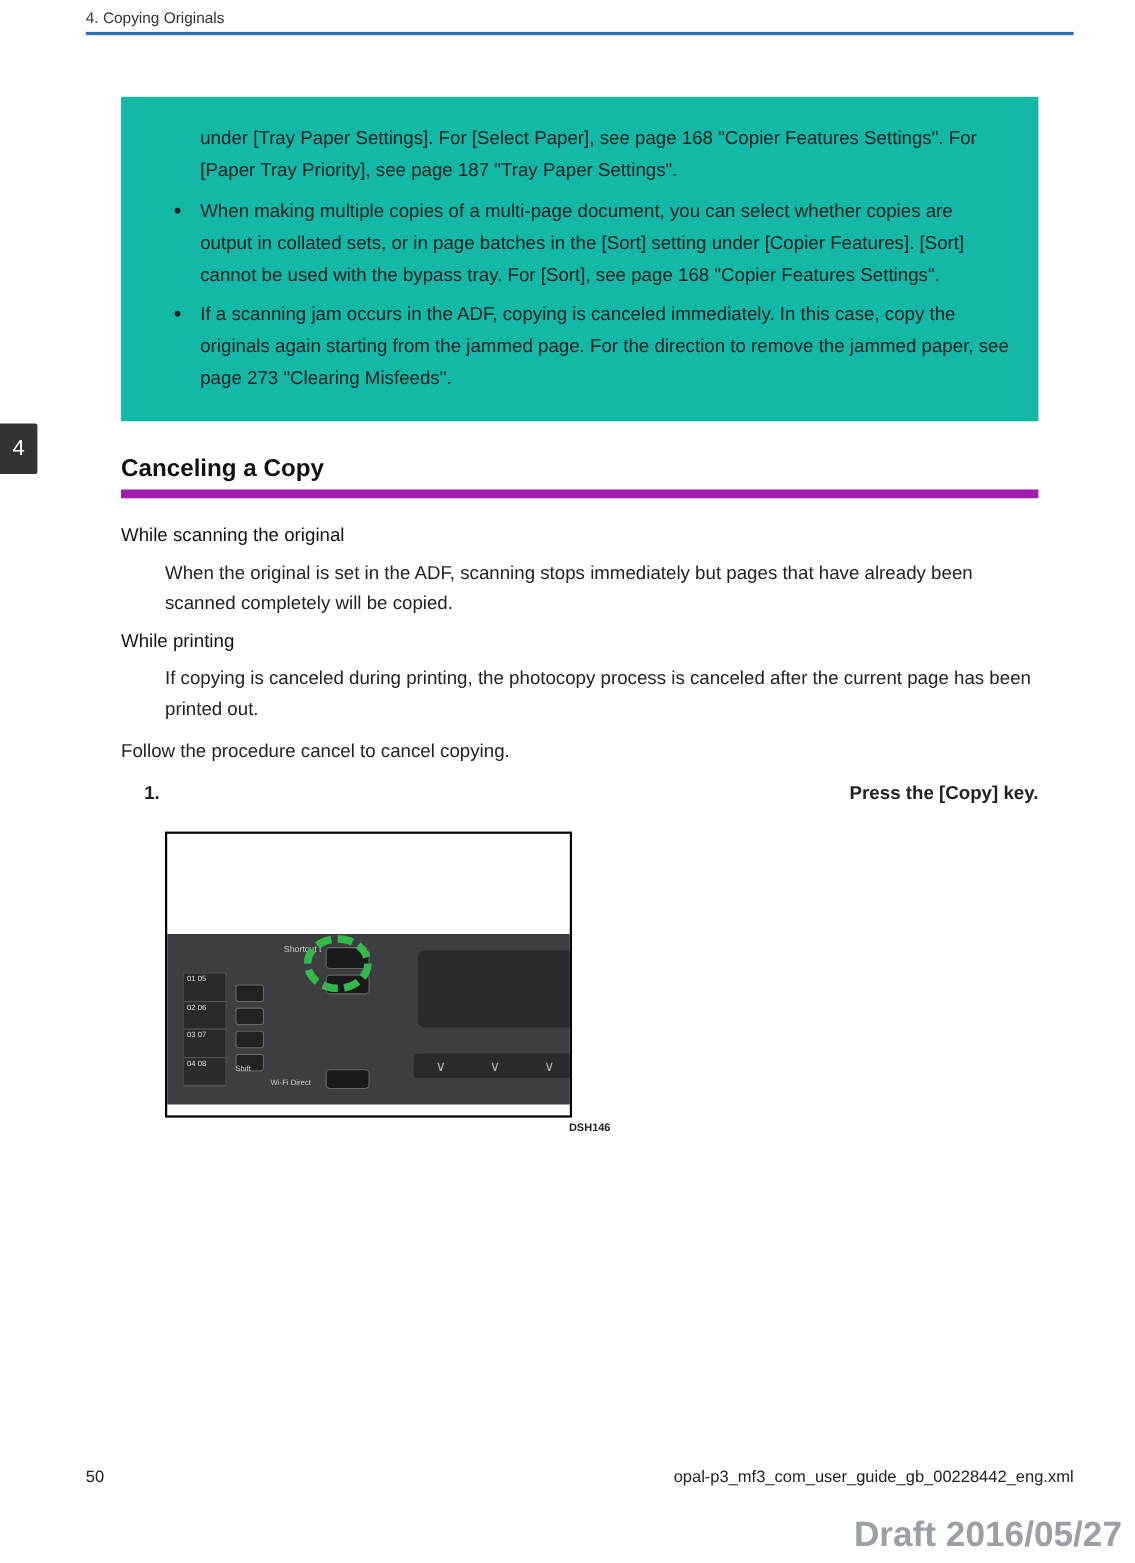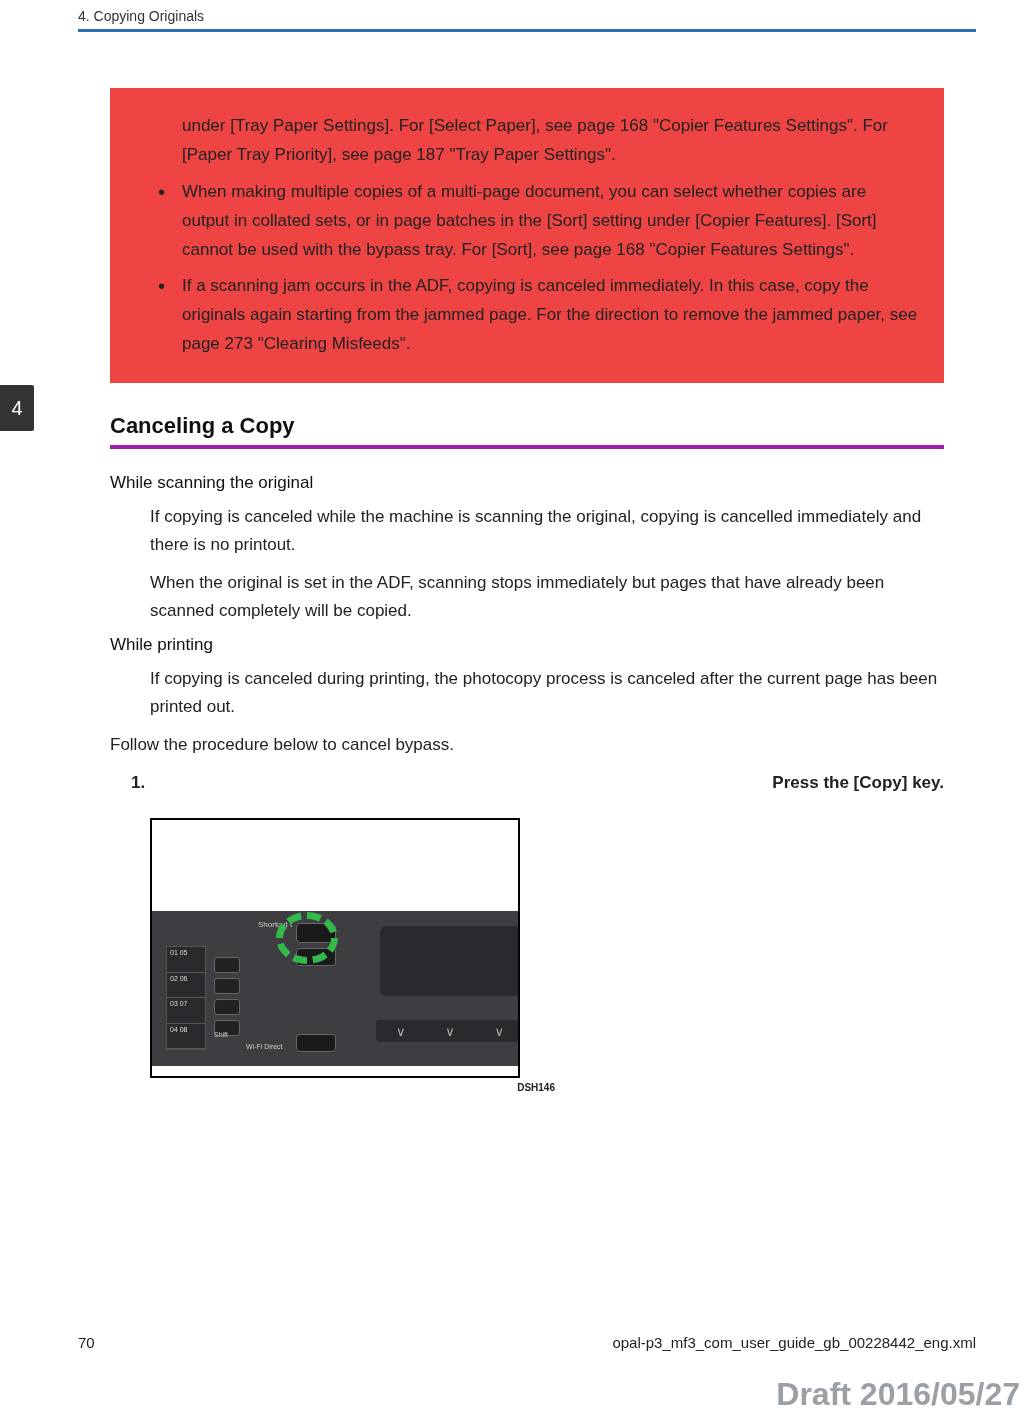--- a/index.html
+++ b/index.html
@@ -33,21 +33,21 @@
       display: flex;
       align-items: center;
       justify-content: center;
       border-top-right-radius: 2px;
       border-bottom-right-radius: 2px;
     }
     .content {
       padding: 40px 56px 0 78px;
     }
     .peach-box {
-      background: #ef4444;
+      background: #14b8a6;
       padding: 24px 26px 24px 40px;
       margin: 16px 32px 30px 32px;
       font-size: 17px;
       line-height: 1.7;
       color: #222;
     }
     .peach-box .cont {
       margin-left: 32px;
       margin-bottom: 8px;
     }
@@ -65,21 +65,21 @@
       line-height: 1.4;
     }
     .section {
       margin: 0 32px;
     }
     .section-title {
       font-size: 22px;
       font-weight: bold;
       color: #111;
       padding-bottom: 6px;
-      border-bottom: 4px solid #a21caf;
+      border-bottom: 8px solid #a21caf;
       margin-bottom: 24px;
     }
     .subhead {
       font-size: 17px;
       font-weight: normal;
       color: #111;
       margin-bottom: 10px;
     }
     .body-text {
       font-size: 17px;
@@ -256,27 +256,26 @@
     <ul>
       <li>When making multiple copies of a multi-page document, you can select whether copies are output in collated sets, or in page batches in the [Sort] setting under [Copier Features]. [Sort] cannot be used with the bypass tray. For [Sort], see page 168 "Copier Features Settings".</li>
       <li>If a scanning jam occurs in the ADF, copying is canceled immediately. In this case, copy the originals again starting from the jammed page. For the direction to remove the jammed paper, see page 273 "Clearing Misfeeds".</li>
     </ul>
   </div>
 
   <div class="section">
     <h2 class="section-title">Canceling a Copy</h2>
 
     <div class="subhead">While scanning the original</div>
-    <div class="body-text indent">If copying is canceled while the machine is scanning the original, copying is cancelled immediately and there is no printout.</div>
     <div class="body-text indent">When the original is set in the ADF, scanning stops immediately but pages that have already been scanned completely will be copied.</div>
 
     <div class="subhead">While printing</div>
     <div class="body-text indent">If copying is canceled during printing, the photocopy process is canceled after the current page has been printed out.</div>
 
-    <div class="body-text">Follow the procedure below to cancel bypass.</div>
+    <div class="body-text">Follow the procedure cancel to cancel copying.</div>
 
     <ol class="steps">
       <li>Press the [Copy] key.</li>
     </ol>
 
     <div class="figure">
       <div class="figure-frame">
         <div class="panel-bg"></div>
         <div class="num-block">
           <div class="num-cell">01
@@ -308,17 +307,17 @@
           <span>∨</span>
         </div>
       </div>
       <div class="fig-caption">DSH146</div>
     </div>
 
   </div>
 </div>
 
 <div class="footer">
-  <span>70</span>
+  <span>50</span>
   <span>opal-p3_mf3_com_user_guide_gb_00228442_eng.xml</span>
 </div>
 
 <div class="draft">Draft 2016/05/27</div>
 
 </body></html>

